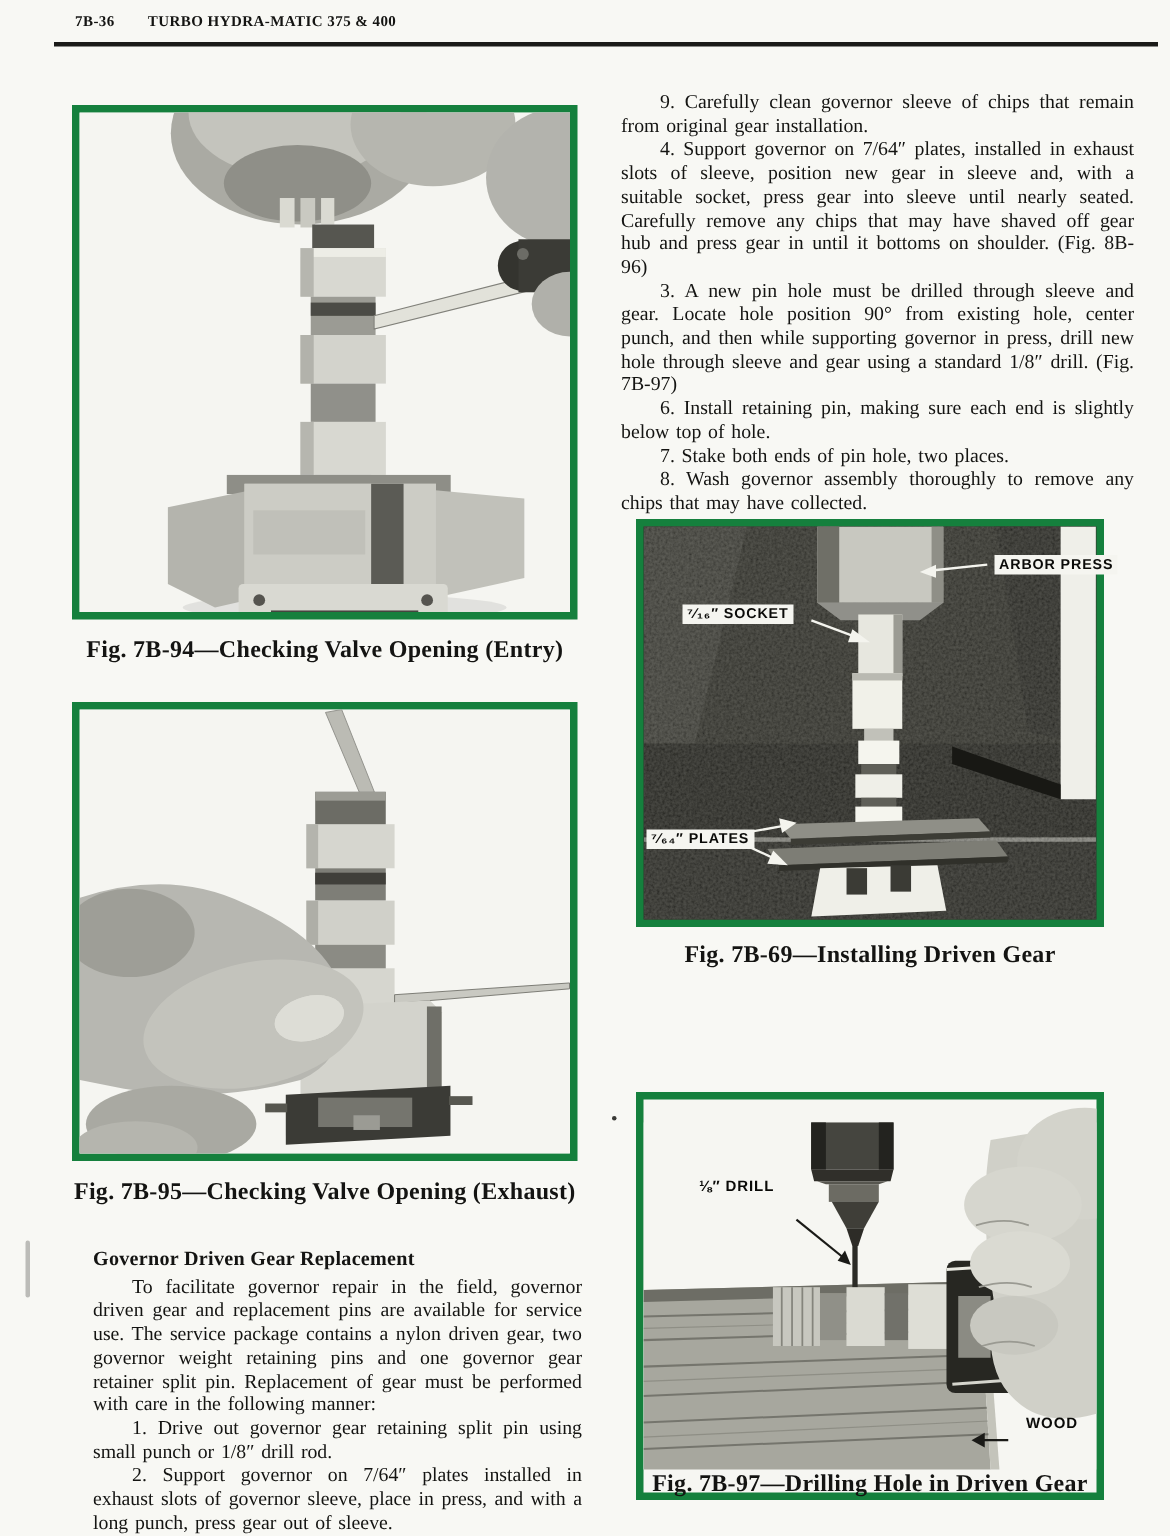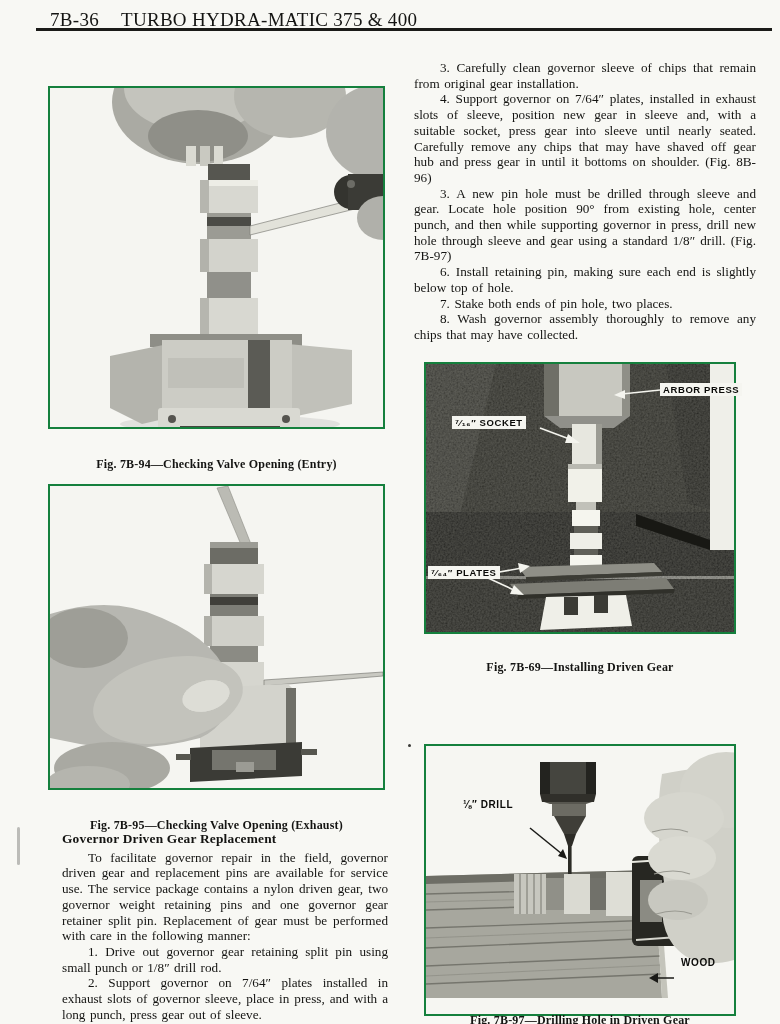--- a/index.html
+++ b/index.html
@@ -1,27 +1,27 @@
 <!DOCTYPE html>
 <html><head>
 <meta charset="utf-8">
 <style>
   html,body{margin:0;padding:0;background:#e9e9e5;}
   .page{
     position:relative;width:780px;height:1024px;background:#f8f8f4;
     font-family:"Liberation Serif", serif;color:#141412;overflow:hidden;
   }
   
-  .hdr{position:absolute;left:50px;top:9px;font-size:19px;font-weight:normal;letter-spacing:.3px;white-space:nowrap;}
+  .hdr{position:absolute;left:50px;top:9px;font-size:10px;font-weight:bold;letter-spacing:.3px;white-space:nowrap;}
   .hdr .pgnum{margin-right:22px;}
   .hdr-rule{position:absolute;left:36px;top:28px;width:736px;height:2.6px;background:#1b1b18;}
   
-  .figbox{position:absolute;border:2px solid #15803d;background:#f6f6f2;box-sizing:border-box;margin-top:16px;}
+  .figbox{position:absolute;border:5px solid #15803d;background:#f6f6f2;box-sizing:border-box;}
   .figbox svg{display:block;width:100%;height:100%;}
-  .cap{position:absolute;font-size:12px;font-weight:bold;text-align:center;letter-spacing:.2px;margin-top:32px;}
+  .cap{position:absolute;font-size:16px;font-weight:bold;text-align:center;letter-spacing:.2px;}
   
   .txtcol{position:absolute;font-size:13.2px;line-height:15.7px;text-align:justify;}
   .txtcol p{margin:0;text-indent:26px;word-spacing:1.2px;}
   .sec-head{font-size:13.4px;font-weight:bold;margin:0 0 3px 0;letter-spacing:.2px;}
   
   .chip{
     position:absolute;background:#f5f5f0;color:#0a0a08;
     font-family:"Liberation Sans", sans-serif;font-weight:bold;
     font-size:9.5px;line-height:11px;padding:1px 3px;letter-spacing:.6px;white-space:nowrap;
   }
@@ -139,21 +139,21 @@
   <div class="cap" style="left:48px;top:786px;width:337px;text-align:center;">Fig. 7B-95—Checking Valve Opening (Exhaust)</div>
 
   <div class="txtcol" style="left:62px;top:831px;width:326px;">
     <h3 class="sec-head">Governor Driven Gear Replacement</h3>
     <p>To facilitate governor repair in the field, governor driven gear and replacement pins are available for service use. The service package contains a nylon driven gear, two governor weight retaining pins and one governor gear retainer split pin. Replacement of gear must be performed with care in the following manner:</p>
     <p>1. Drive out governor gear retaining split pin using small punch or 1/8″ drill rod.</p>
     <p>2. Support governor on 7/64″ plates installed in exhaust slots of governor sleeve, place in press, and with a long punch, press gear out of sleeve.</p>
   </div>
 
   <div class="txtcol" style="left:414px;top:60px;width:342px;">
-    <p>3. Carefully clean governor sleeve of chips that remain from original gear installation.</p>
+    <p>9. Carefully clean governor sleeve of chips that remain from original gear installation.</p>
     <p>4. Support governor on 7/64″ plates, installed in exhaust slots of sleeve, position new gear in sleeve and, with a suitable socket, press gear into sleeve until nearly seated. Carefully remove any chips that may have shaved off gear hub and press gear in until it bottoms on shoulder. (Fig. 8B-96)</p>
     <p>3. A new pin hole must be drilled through sleeve and gear. Locate hole position 90° from existing hole, center punch, and then while supporting governor in press, drill new hole through sleeve and gear using a standard 1/8″ drill. (Fig. 7B-97)</p>
     <p>6. Install retaining pin, making sure each end is slightly below top of hole.</p>
     <p>7. Stake both ends of pin hole, two places.</p>
     <p>8. Wash governor assembly thoroughly to remove any chips that may have collected.</p>
   </div>
 
   <div class="figbox" style="left:424px;top:346px;width:312px;height:272px;background:#34342e;">
     <svg viewBox="0 0 308 268">
       <defs>

